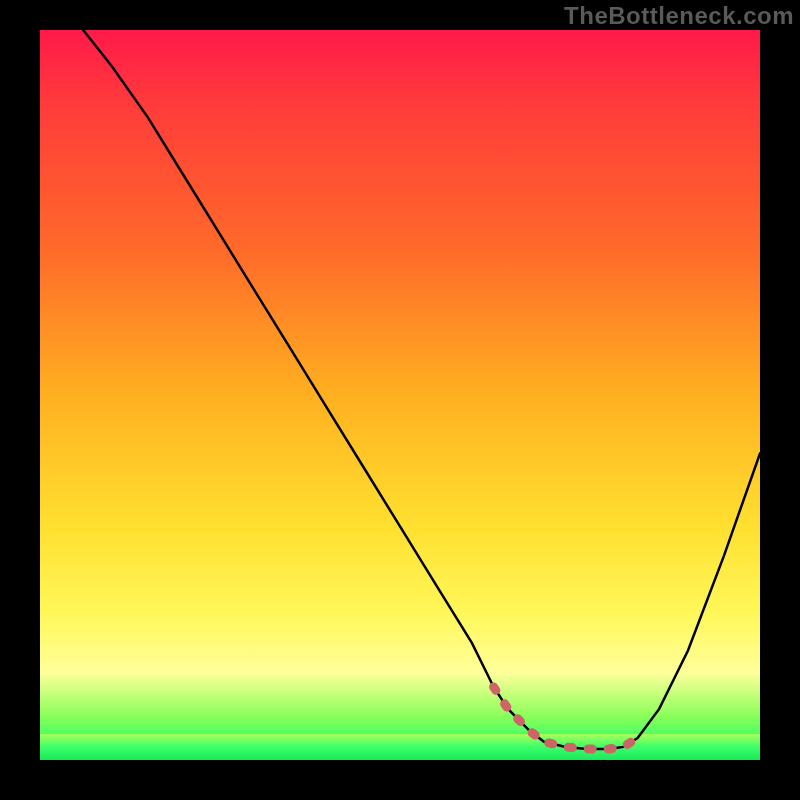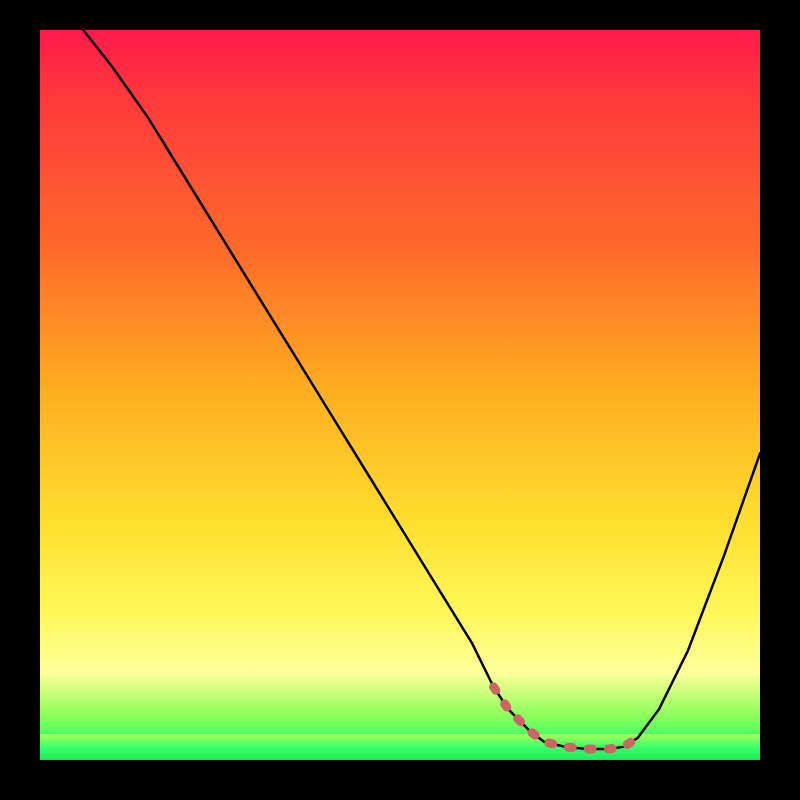--- a/index.html
+++ b/index.html
@@ -69,20 +69,21 @@
     inset: 0;
     width: 100%;
     height: 100%;
   }
 </style>
 </head>
 <body>
 
 <div class="frame">
 
+  <div class="watermark">TheBottleneck.com</div>
 
   <div class="plot-area">
     <div class="gradient"></div>
     <div class="grass-band"></div>
 
     <svg class="curve" viewBox="0 0 720 730" preserveAspectRatio="none">
       <path fill="none" stroke="#000" stroke-width="2.5" stroke-linecap="round" d="M43.2 0.0 L72.0 36.5 L108.0 87.6 L144.0 146.0 L180.0 204.4 L216.0 262.8 L252.0 321.2 L288.0 379.6 L324.0 438.0 L360.0 496.4 L396.0 554.8 L432.0 613.2 L453.6 657.0 L468.0 678.9 L489.6 700.8 L504.0 711.8 L525.6 716.9 L547.2 719.0 L568.8 719.0 L583.2 716.9 L597.6 708.1 L619.2 678.9 L648.0 620.5 L684.0 525.6 L720.0 423.4"></path>
       <path fill="none" stroke="#cc6666" stroke-width="9" stroke-linecap="round" stroke-dasharray="4 16" d="M453.6 657.0 L468.0 678.9 L489.6 700.8 L504.0 711.8 L525.6 716.9 L547.2 719.0 L568.8 719.0 L583.2 716.9 L597.6 708.1"></path>
     </svg>
   </div>

